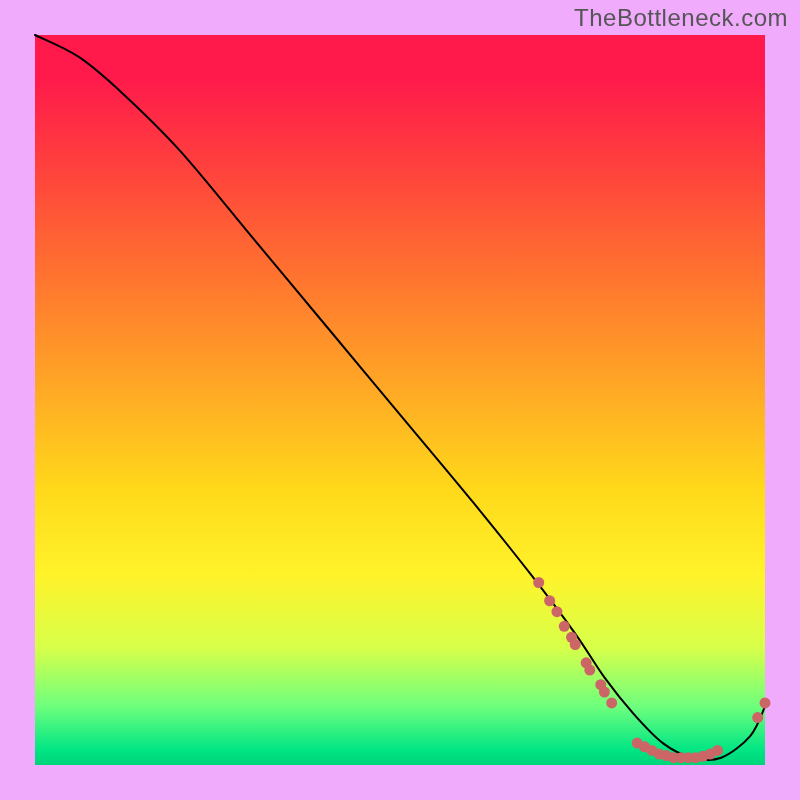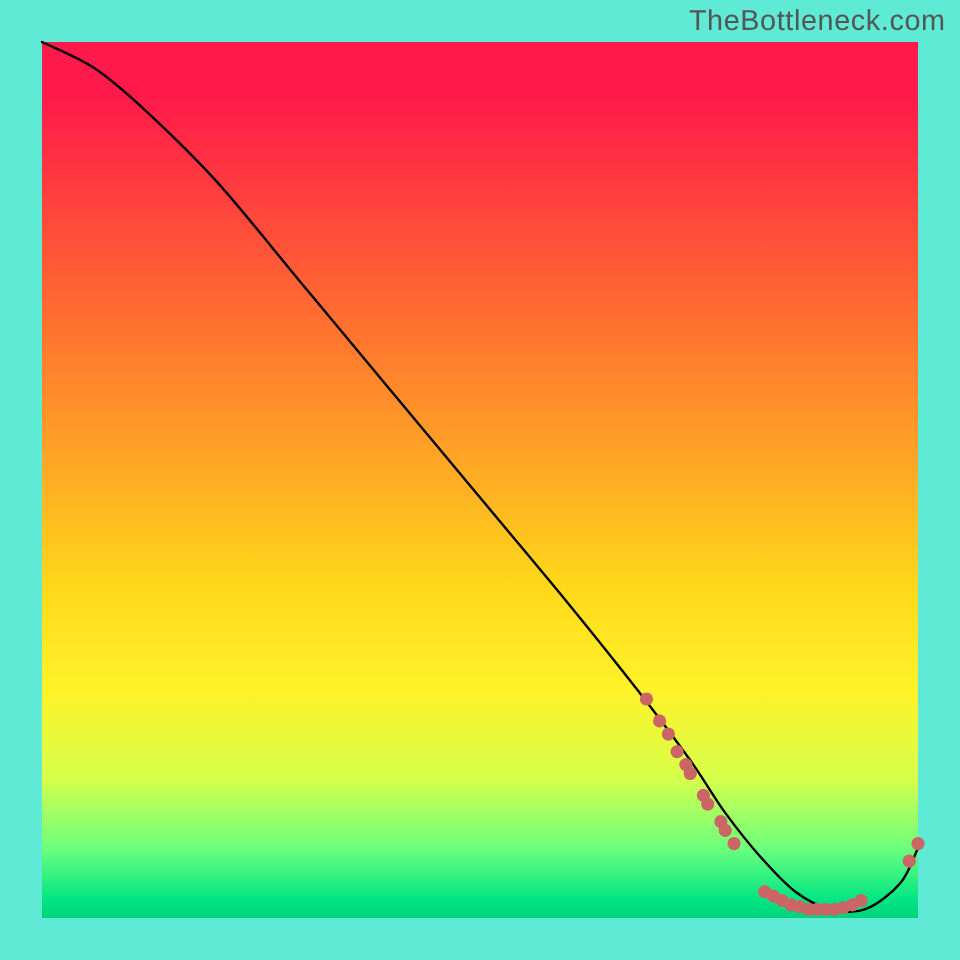--- a/index.html
+++ b/index.html
@@ -8,21 +8,21 @@
     width: 800px;
     height: 800px;
     background: #000;
     overflow: hidden;
     font-family: Arial, Helvetica, sans-serif;
   }
   .frame {
     position: relative;
     width: 800px;
     height: 800px;
-    background: #5eead4;
+    background: #f0abfc;
   }
   .watermark {
     position: absolute;
     top: 4px;
     right: 12px;
     color: #555;
     font-size: 24px;
     font-weight: 500;
     letter-spacing: 0.5px;
     user-select: none;

